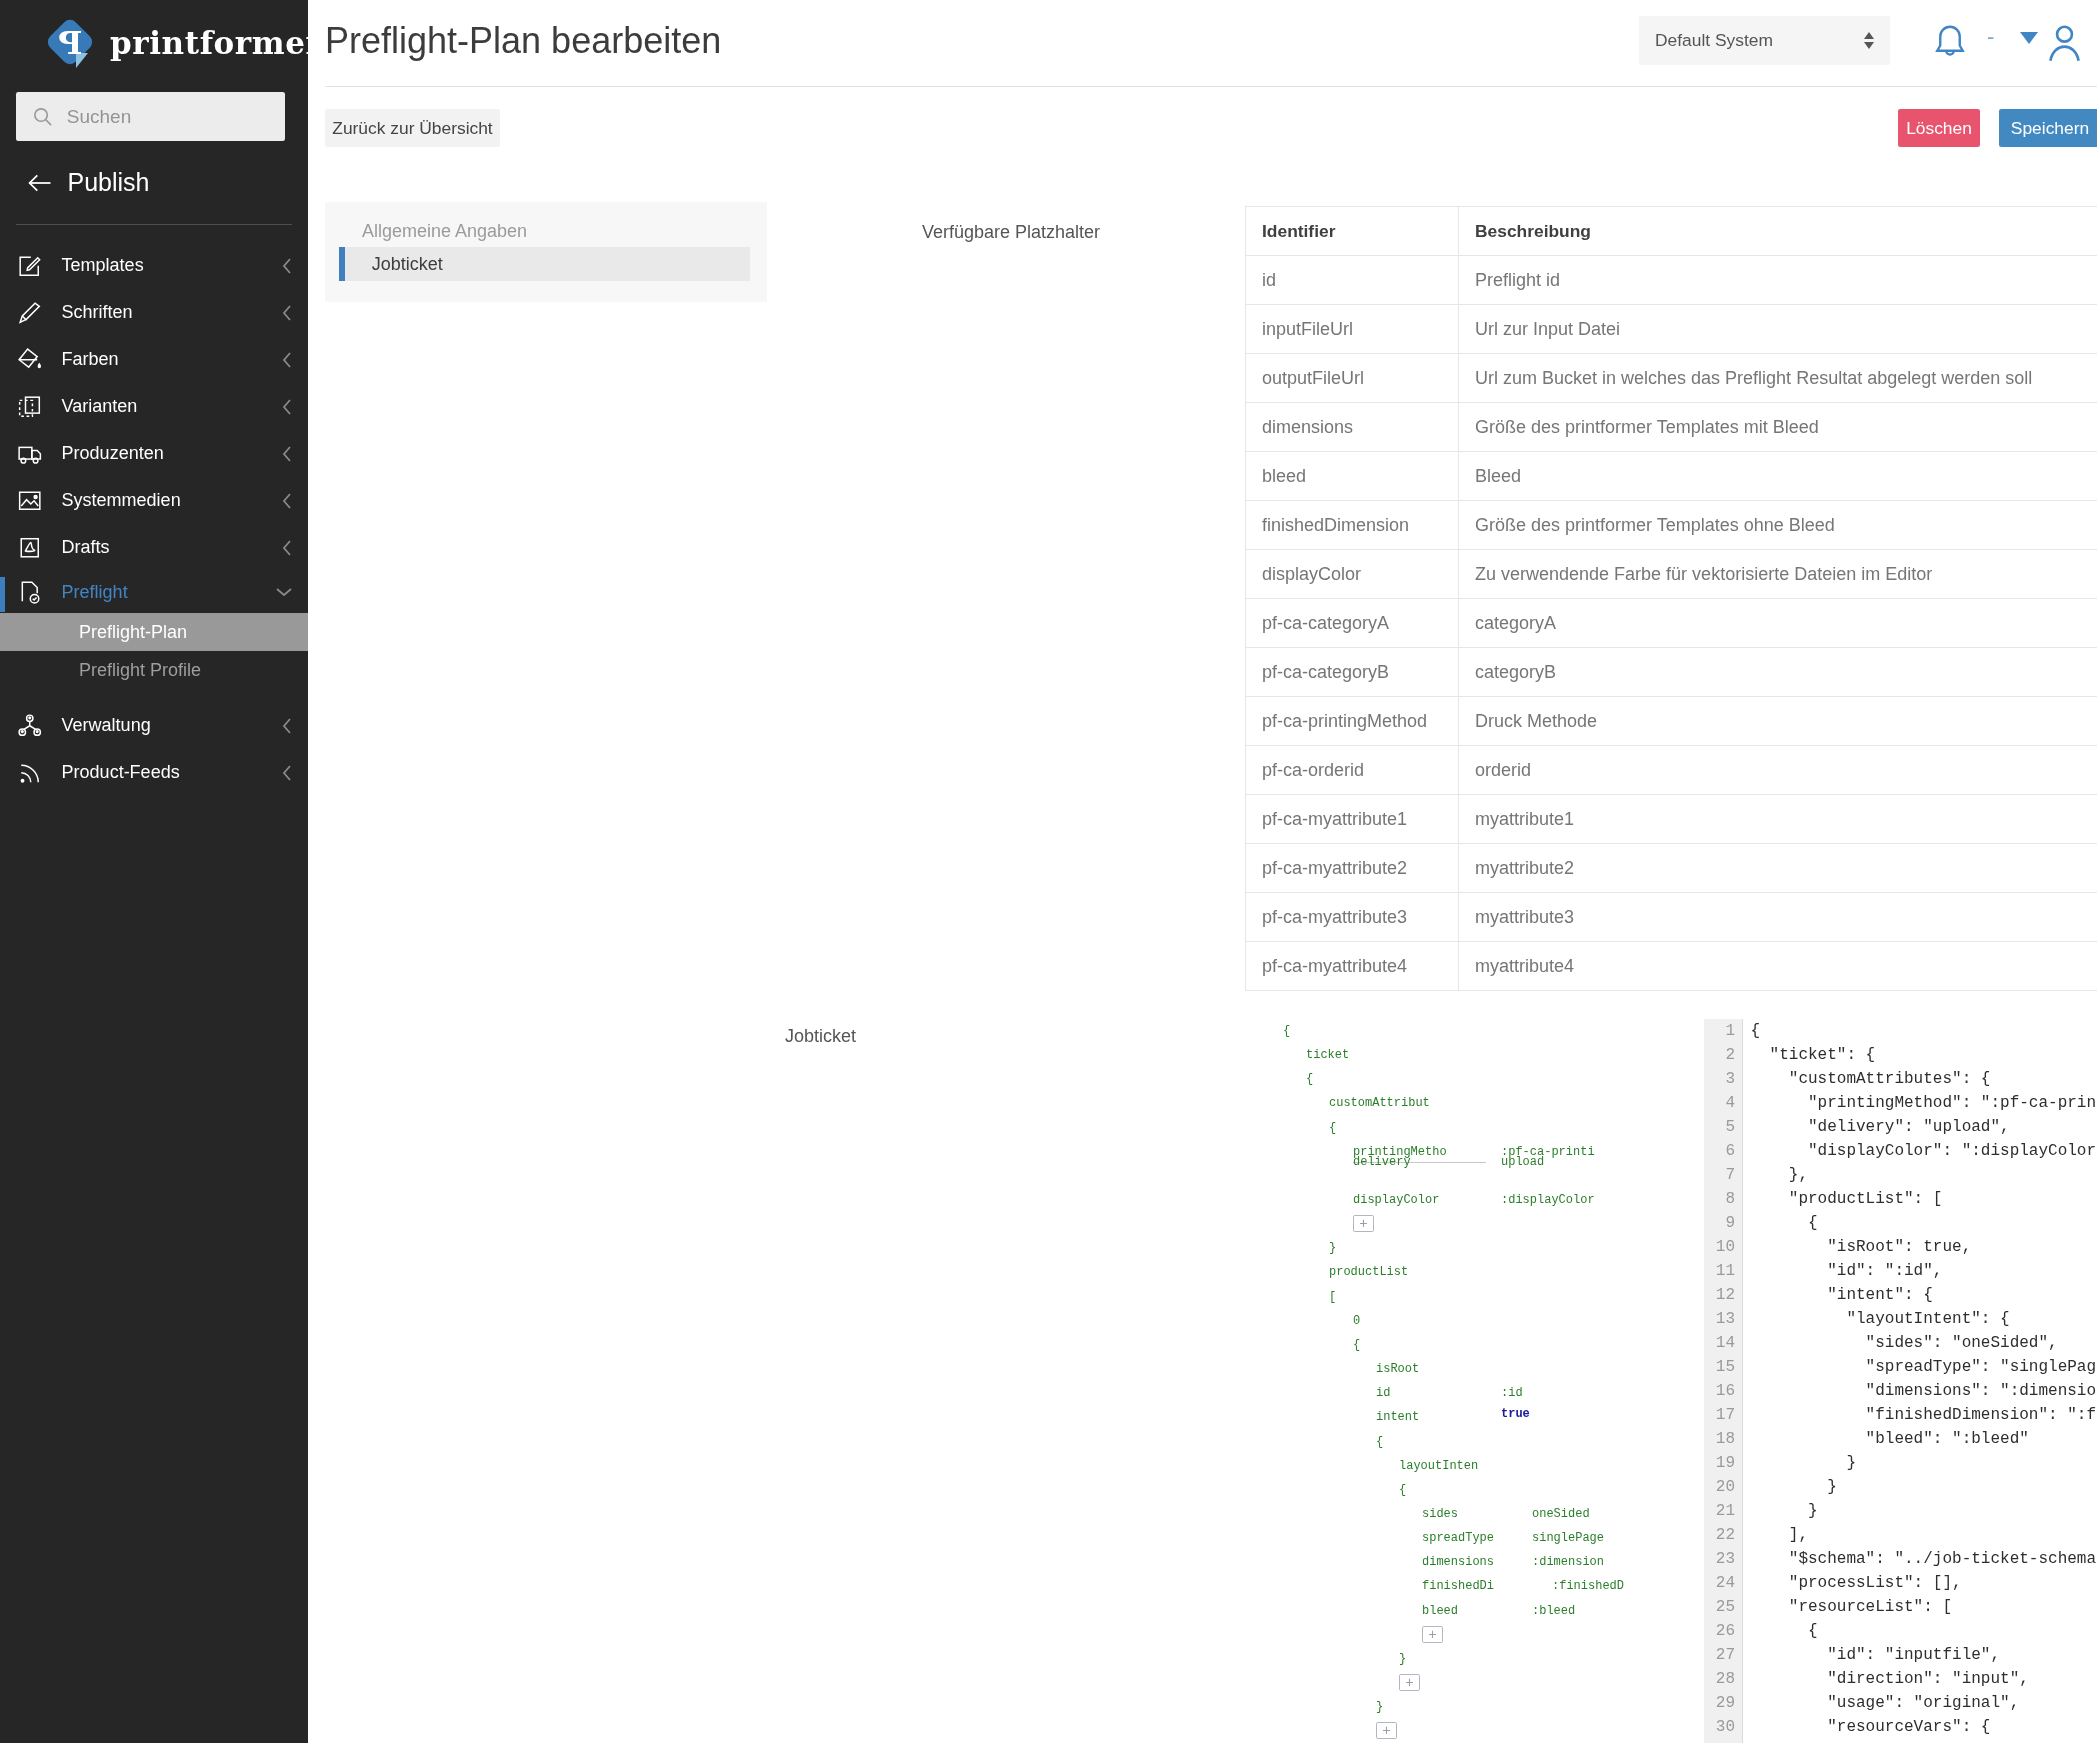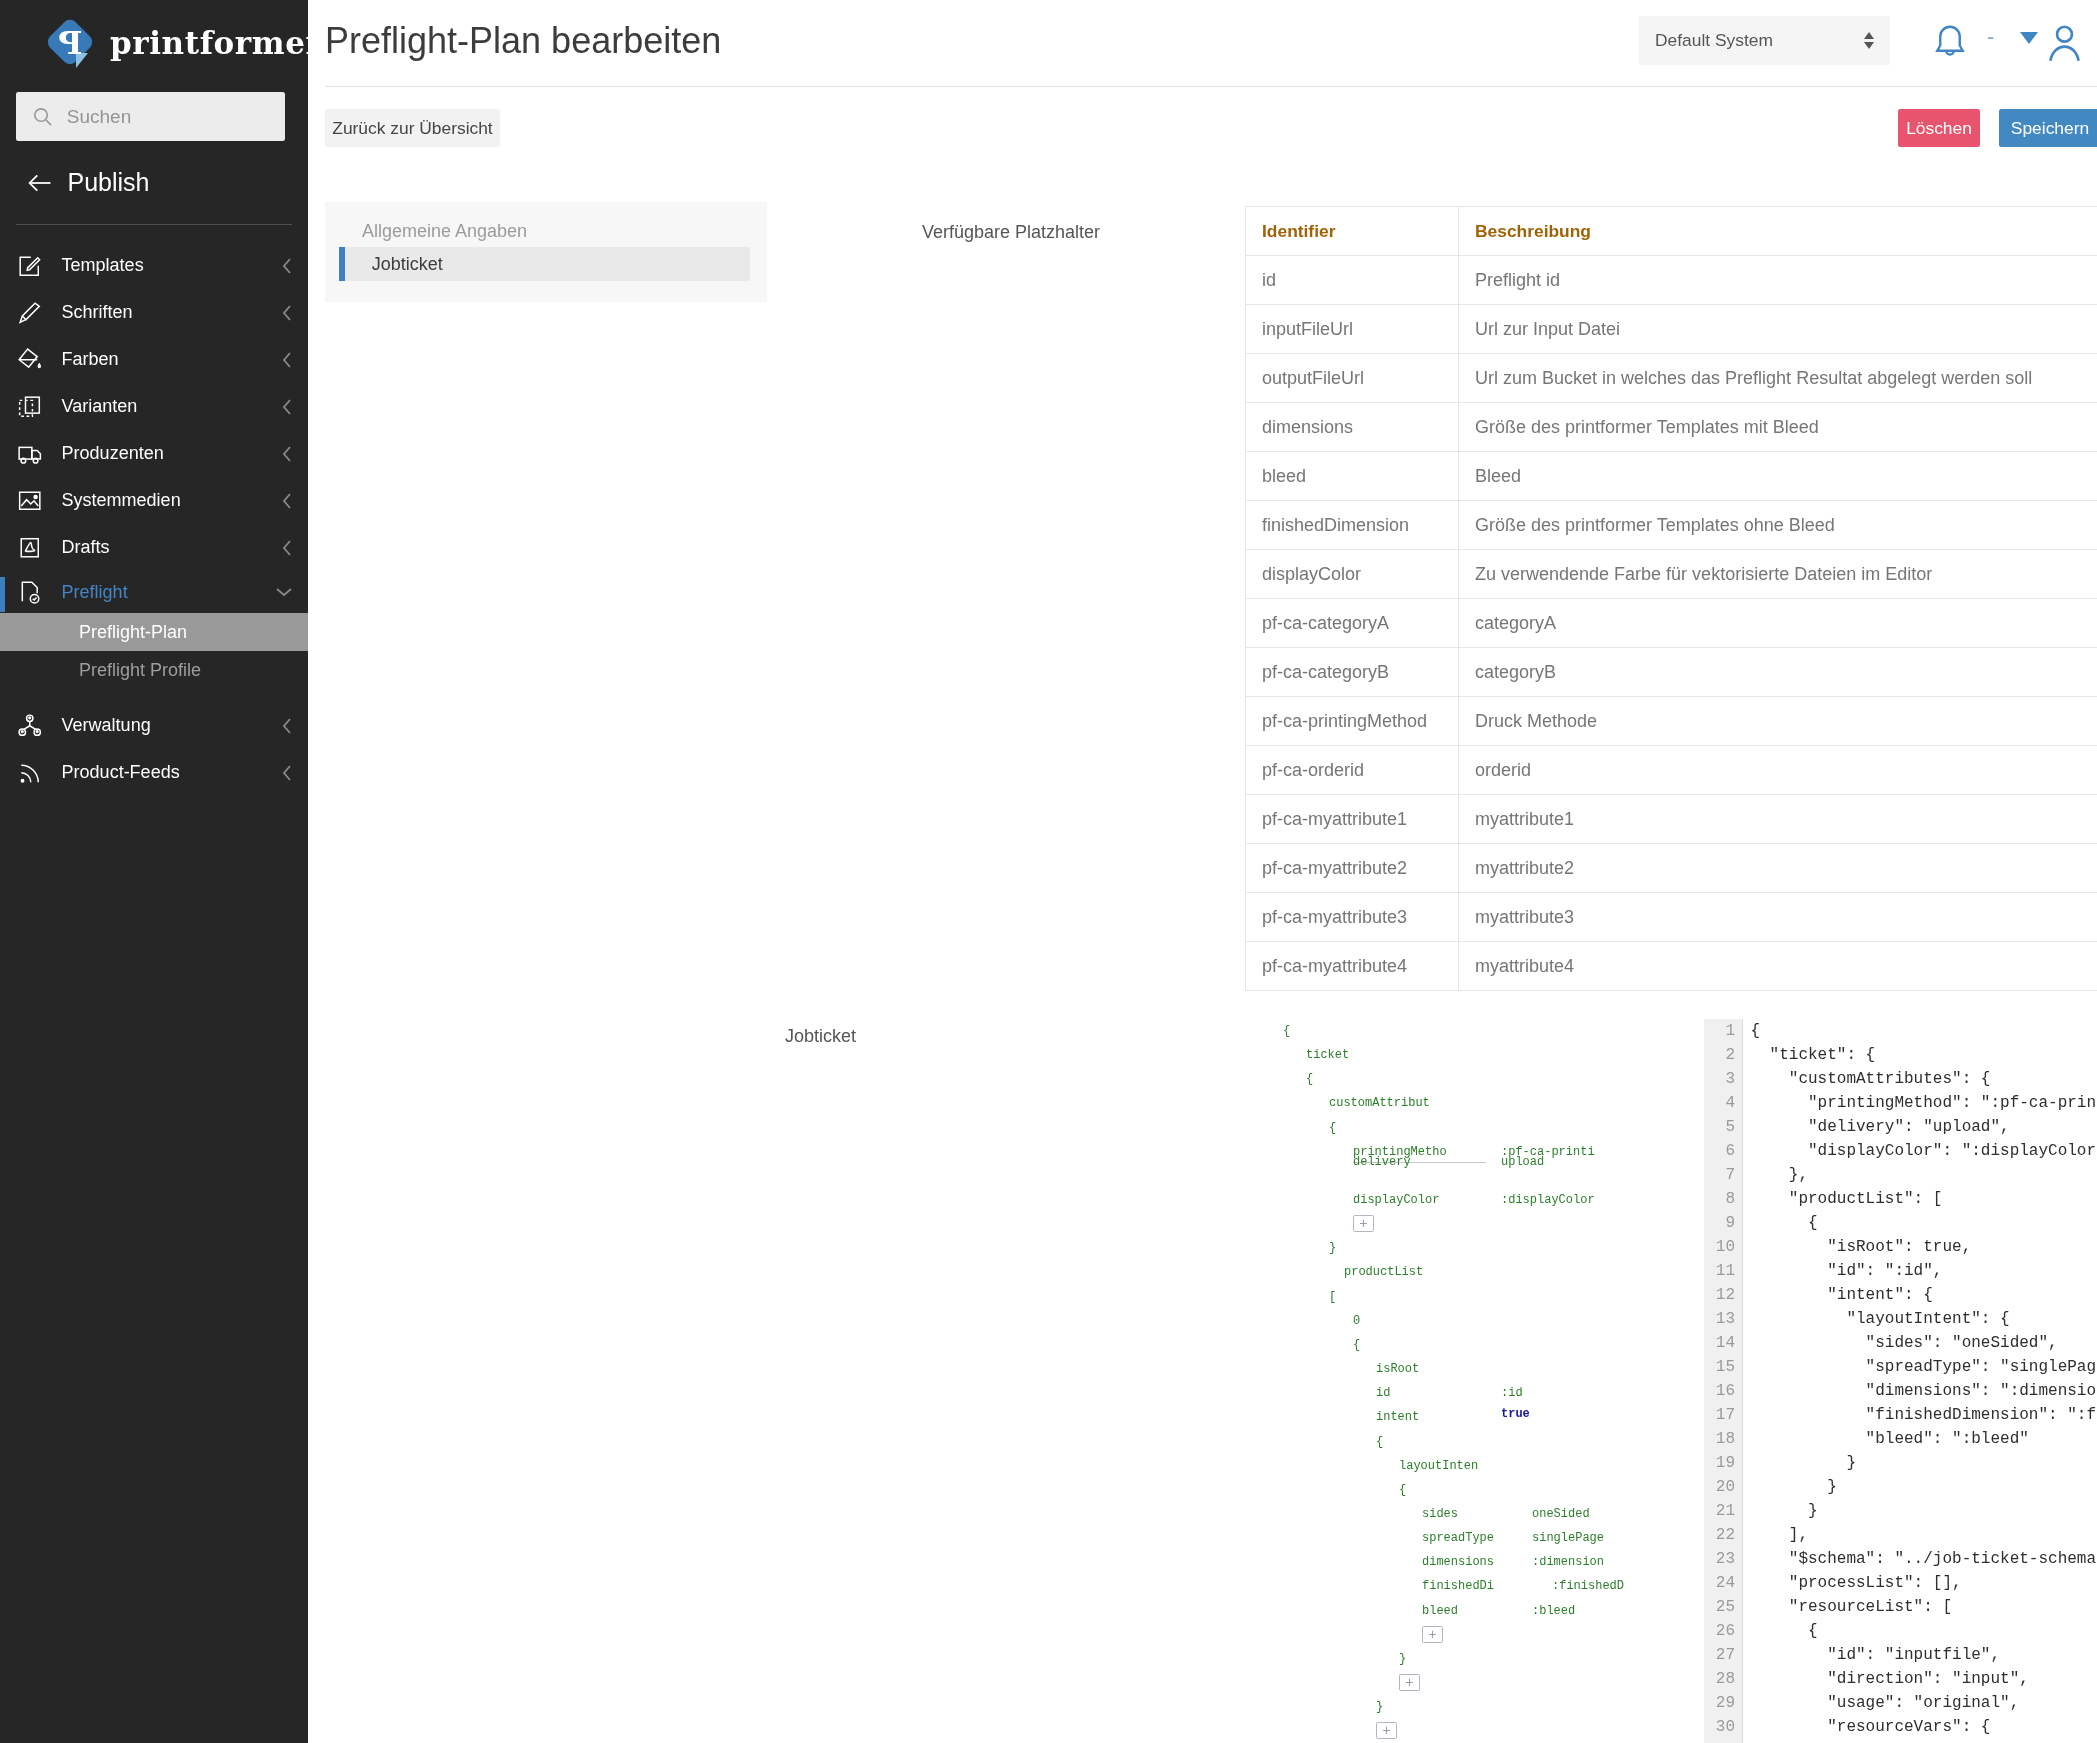--- a/index.html
+++ b/index.html
@@ -59,21 +59,21 @@
   .tab-inactive { position:absolute; left:37px; top:18.6px; font-size:18px; color:#9b9b9b; cursor:pointer; }
   .tab-active { position:absolute; left:14px; top:45px; width:411px; height:34px; background:#e9e9e9; display:flex; align-items:center; cursor:pointer; }
   .tab-active .bar { width:5.8px; height:34px; background:#3f80bf; }
   .tab-active .lbl { margin-left:27px; font-size:18px; color:#3d3d3d; }
 
   .section-label { position:absolute; font-size:18px; color:#555; }
 
   
   #ph-table { position:absolute; left:1245px; top:206px; width:853px; border-collapse:collapse; }
   #ph-table th, #ph-table td { border:0.6px solid #e6e6e6; height:49px; padding-left:16px; text-align:left; vertical-align:middle; }
-  #ph-table th { font-size:17.4px; color:#a16207; font-weight:bold; }
+  #ph-table th { font-size:17.4px; color:#404040; font-weight:bold; }
   #ph-table td { font-size:18px; color:#767676; font-weight:normal; }
   #ph-table col.c1 { width:213px; }
 
   
   .tree-pane { position:absolute; left:1283px; top:1019px; width:421px; height:724px; overflow:hidden; background:#fff;
                font-family:"Liberation Mono", monospace; font-size:12px; color:#2a7e2a; }
   .tree-row { position:absolute; height:24px; line-height:24px; white-space:pre; }
   .tree-name { display:inline-block; overflow:hidden; white-space:pre; vertical-align:top; height:24px; cursor:text; }
   .tree-name.u { border-bottom:1.2px solid #c8c8c8; height:21px; line-height:21px; margin-top:1.7px; }
   .tree-val { position:absolute; top:0; height:24px; line-height:24px; cursor:text; }
@@ -405,21 +405,21 @@
       <div class="tree-row" style="top: 0px; left: 0px;"><span>{</span></div>
       <div class="tree-row" style="top: 24px; left: 23px;"><span class="tree-name" style="width: 180px;">ticket</span></div>
       <div class="tree-row" style="top: 48px; left: 23px;"><span>{</span></div>
       <div class="tree-row" style="top: 72px; left: 46px;"><span class="tree-name" style="width: 157px;">customAttribut</span></div>
       <div class="tree-row" style="top: 97px; left: 46px;"><span>{</span></div>
       <div class="tree-row" style="top: 121px; left: 70px;"><span class="tree-name u" style="width: 133px;">printingMetho</span><span class="tree-val" style="left: 148px;">:pf-ca-printi</span></div>
       <div class="tree-row" style="top: 131px; left: 70px;"><span class="tree-name" style="width: 133px;">delivery</span><span class="tree-val" style="left: 148px;">upload</span></div>
       <div class="tree-row" style="top: 169px; left: 70px;"><span class="tree-name" style="width: 133px;">displayColor</span><span class="tree-val" style="left: 148px;">:displayColor</span></div>
       <div class="tree-row" style="top: 193px; left: 70px;"><span class="tree-plus">+</span></div>
       <div class="tree-row" style="top: 217px; left: 46px;"><span>}</span></div>
-      <div class="tree-row" style="top: 241px; left: 46px;"><span class="tree-name" style="width: 157px; margin-left: 15px;">productList</span></div>
+      <div class="tree-row" style="top: 241px; left: 46px;"><span class="tree-name" style="width: 157px;">productList</span></div>
       <div class="tree-row" style="top: 266px; left: 46px;"><span>[</span></div>
       <div class="tree-row" style="top: 290px; left: 70px;"><span>0</span></div>
       <div class="tree-row" style="top: 314px; left: 70px;"><span>{</span></div>
       <div class="tree-row" style="top: 338px; left: 93px;"><span class="tree-name" style="width: 110px;">isRoot</span><span class="tree-val bool" style="left: 125px;">true</span></div>
       <div class="tree-row" style="top: 362px; left: 93px;"><span class="tree-name" style="width: 110px;">id</span><span class="tree-val" style="left: 125px;">:id</span></div>
       <div class="tree-row" style="top: 386px; left: 93px;"><span class="tree-name" style="width: 110px;">intent</span></div>
       <div class="tree-row" style="top: 411px; left: 93px;"><span>{</span></div>
       <div class="tree-row" style="top: 435px; left: 116px;"><span class="tree-name" style="width: 87px;">layoutInten</span></div>
       <div class="tree-row" style="top: 459px; left: 116px;"><span>{</span></div>
       <div class="tree-row" style="top: 483px; left: 139px;"><span class="tree-name" style="width: 95px;">sides</span><span class="tree-val" style="left: 110px;">oneSided</span></div>

